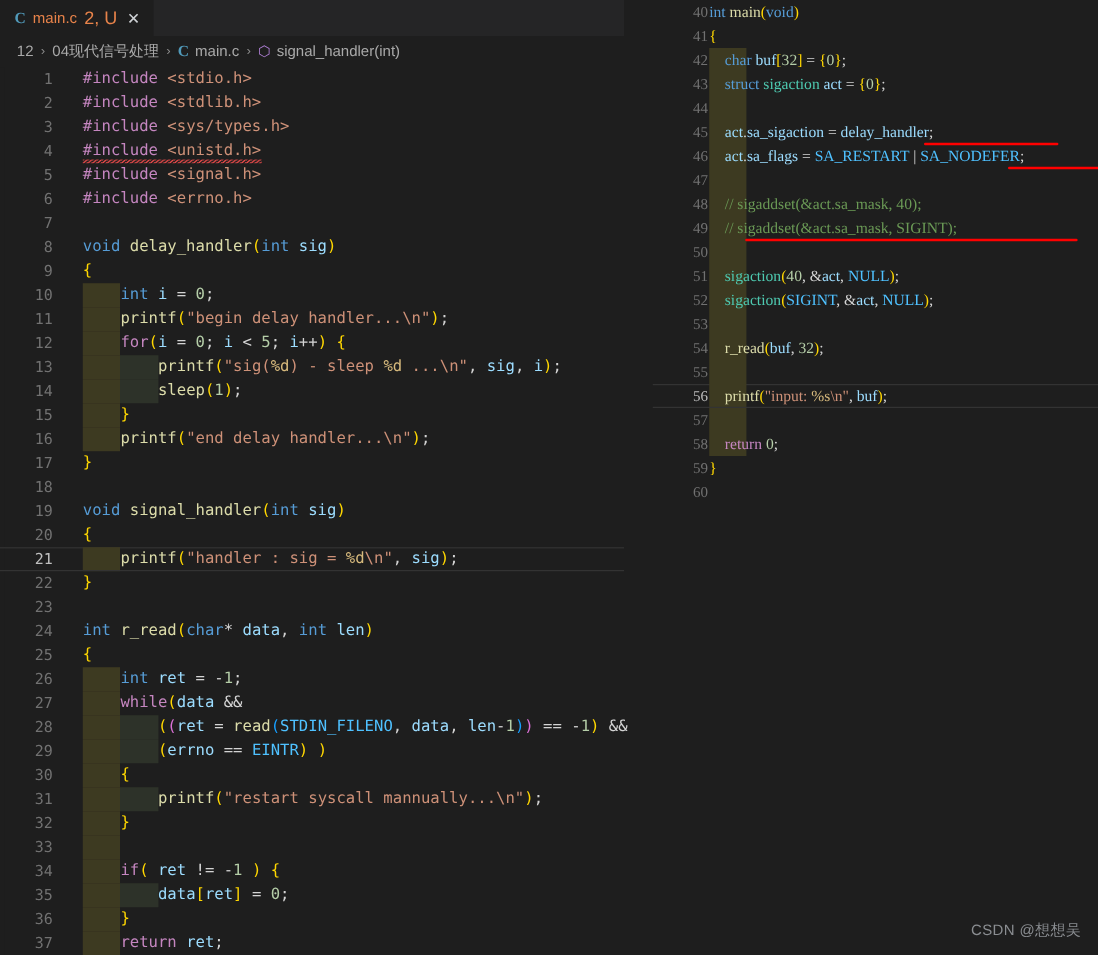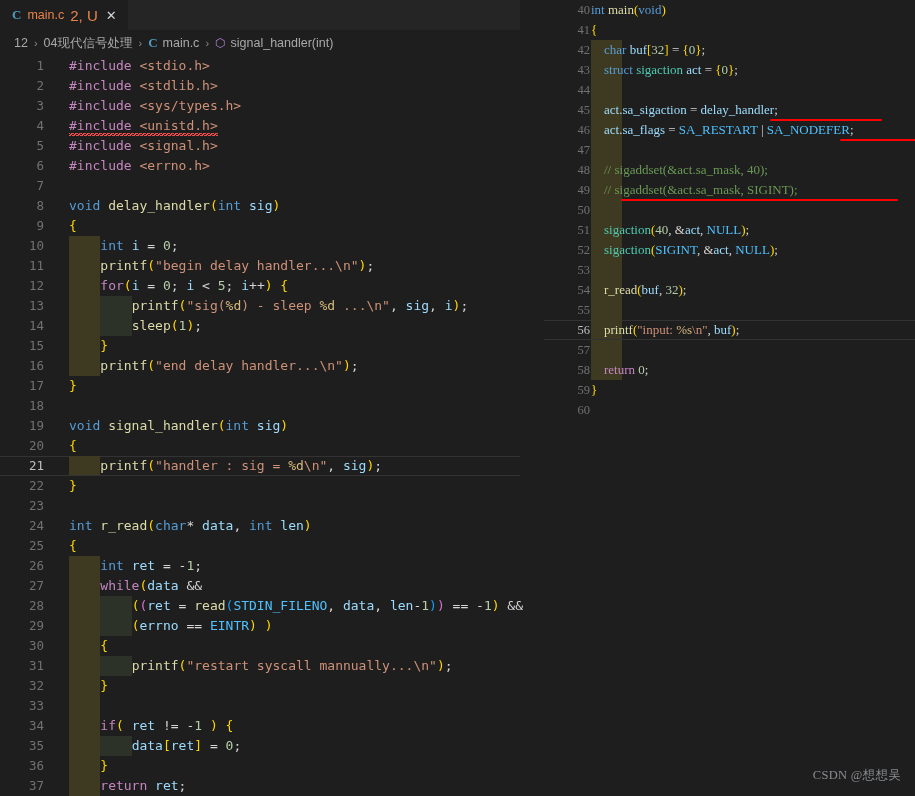--- a/index.html
+++ b/index.html
@@ -123,21 +123,21 @@
 
   
   .annot {
     position:absolute; height:2px; background:#ff0000; border-radius:1px;
   }
 
   
   .watermark {
     position:absolute; right:14px; bottom:12px;
     color:#8a8d91; font-size:12.5px;
-    font-family:Liberation Serif, serif;
+    font-family:Liberation Sans, sans-serif;
     letter-spacing:.3px;
   }
 
   
   .edge { position:absolute; left:0; top:56px; bottom:0; width:4px; background:#1e1e1e; }
 </style>
 </head>
 <body>
 
 <div id="root">

